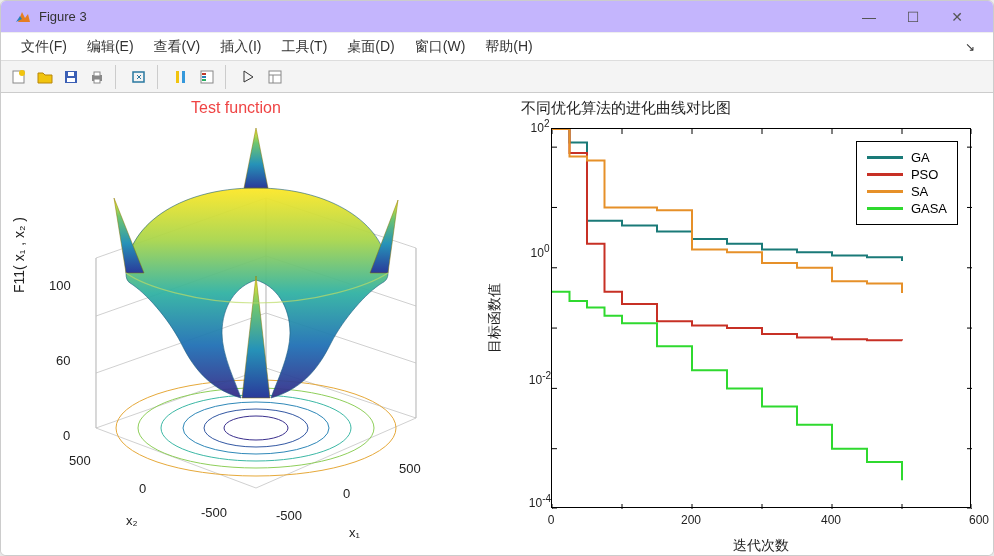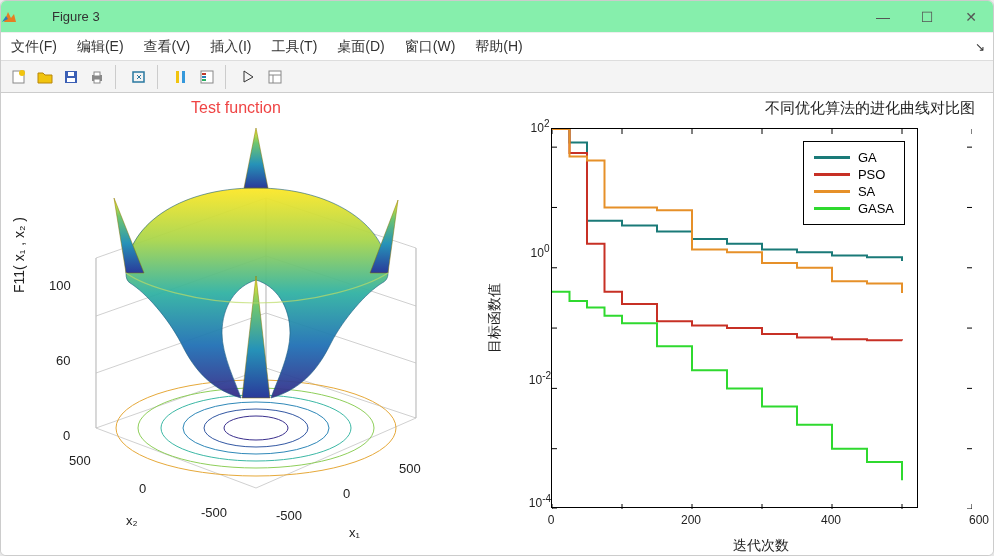--- a/index.html
+++ b/index.html
@@ -3,35 +3,35 @@
   <meta charset="utf-8">
   <style>
     * { box-sizing: border-box; margin: 0; padding: 0; }
     body { font-family: "Microsoft YaHei", Arial, sans-serif; background: #f0f0f0; }
     .window {
       width: 994px; height: 556px; background: #fff;
       border: 1px solid #ccc; border-radius: 6px; overflow: hidden;
       box-shadow: 0 2px 8px rgba(0,0,0,0.1);
     }
     .titlebar {
-      height: 32px; background: #86efac; display: flex; align-items: center;
-      padding: 0 0; border-bottom: 1px solid #eee; gap: 27px;
+      height: 32px; background: #c4b5fd; display: flex; align-items: center;
+      padding: 0 14px; border-bottom: 1px solid #eee;
     }
     .app-icon {
       width: 16px; height: 16px; margin-right: 8px;
     }
     .title-text { font-size: 13px; color: #333; flex: 1; }
     .win-btns { display: flex; gap: 0; }
     .win-btn {
       width: 44px; height: 30px; display: flex; align-items: center;
       justify-content: center; color: #555; font-size: 14px; cursor: pointer;
     }
     .menubar {
       height: 28px; background: #fff; display: flex; align-items: center;
-      padding: 0 0; font-size: 14px; color: #333; border-bottom: 1px solid #ddd;
+      padding: 0 10px; font-size: 14px; color: #333; border-bottom: 1px solid #ddd;
     }
     .menu-item { padding: 4px 10px; cursor: pointer; }
     .menu-spacer { flex: 1; }
     .menu-down { padding: 0 8px; font-size: 12px; }
     .toolbar {
       height: 32px; background: #f4f4f4; border-bottom: 1px solid #ccc;
       display: flex; align-items: center; padding: 0 6px; gap: 2px;
     }
     .tbtn {
       width: 24px; height: 24px; display: flex; align-items: center;
@@ -54,25 +54,25 @@
       position: absolute; top: 35px; left: 55px; width: 380px; height: 380px;
     }
     .zlabel {
       position: absolute; left: 10px; top: 200px;
       transform: rotate(-90deg); transform-origin: left top;
       font-size: 14px; color: #222;
     }
     .axis3d-text { position: absolute; font-size: 13px; color: #222; }
     
     .title2d {
-      position: absolute; top: 6px; left: 50px; right: 20px; text-align: right;
+      position: absolute; top: 6px; left: 50px; right: 20px; text-align: left;
       font-size: 15px; color: #222;
     }
     .axes2d {
-      position: absolute; top: 35px; left: 80px; width: 367px; height: 380px;
+      position: absolute; top: 35px; left: 80px; width: 420px; height: 380px;
       border: 1px solid #000;
     }
     .ylabel2d {
       position: absolute; left: 15px; top: 260px;
       transform: rotate(-90deg); transform-origin: left top;
       font-size: 14px; color: #222;
     }
     .xlabel2d {
       position: absolute; bottom: 2px; left: 80px; width: 420px; text-align: center;
       font-size: 14px; color: #222;

